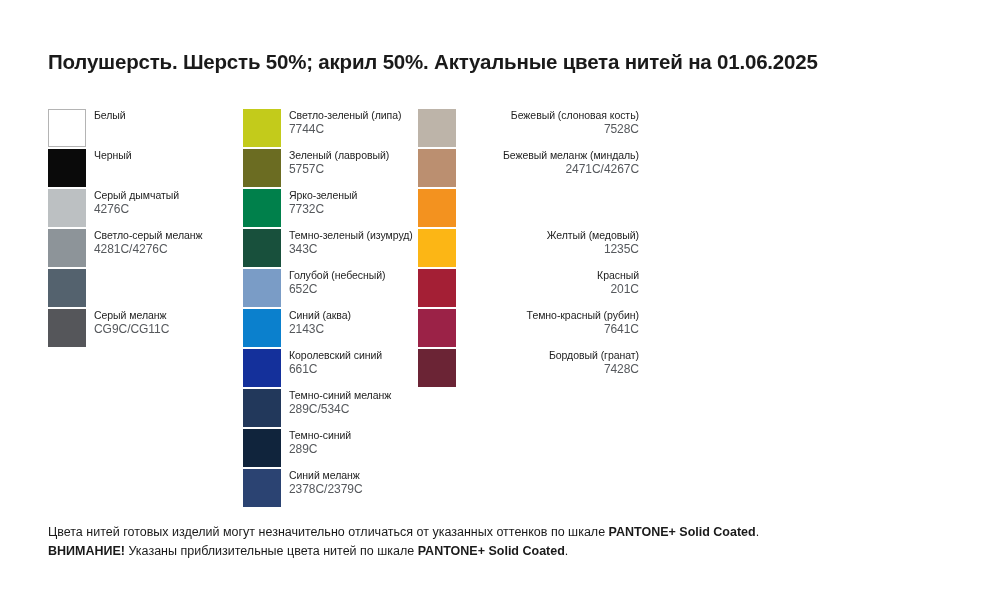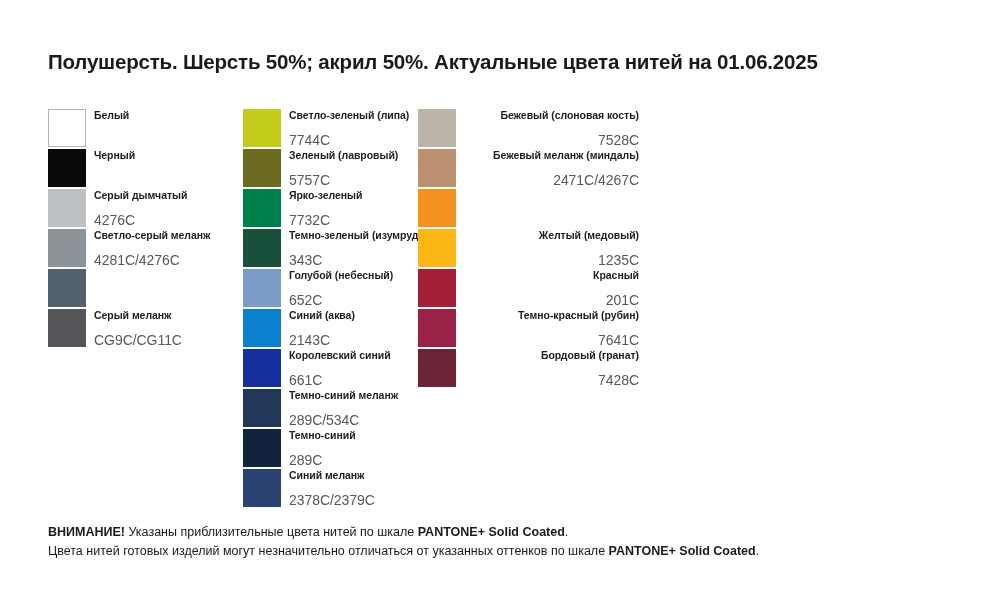--- a/index.html
+++ b/index.html
@@ -64,34 +64,34 @@
   }
   .swatch-text {
     position: absolute;
     left: 46px;
     top: 0px;
     width: 150px;
   }
   #column-3 .swatch-text { width: 175px; }
   .swatch-name {
     font-size: 10.5px;
-    font-weight: bold;
+    font-weight: normal;
     color: #1d1d1d;
     line-height: 13px;
     white-space: nowrap;
     letter-spacing: -0.05px;
   }
   .swatch-code {
-    font-size: 14px;
+    font-size: 12px;
     font-weight: normal;
     color: #55585c;
     line-height: 13px;
     white-space: nowrap;
     letter-spacing: -0.05px;
-    margin-top: 12px;
+    margin-top: 1px;
   }
   .swatch-code:empty { display: none; }
 
   .footer {
     position: absolute;
     left: 48px;
     top: 523px;
     width: 900px;
   }
   .footer-line {
@@ -264,20 +264,20 @@
           <div class="swatch-text">
             <div class="swatch-name">Бордовый (гранат)</div>
             <div class="swatch-code">7428C</div>
           </div>
         </div>
       </div>
   </div>
 
   <div class="footer">
     <div class="footer-line">
+      <span>Цвета нитей готовых изделий могут незначительно отличаться от указанных оттенков по шкале </span><b>PANTONE+ Solid Coated</b><span>.</span>
+    </div>
+    <div class="footer-line">
       <b>ВНИМАНИЕ!</b><span> Указаны приблизительные цвета нитей по шкале </span><b>PANTONE+ Solid Coated</b><span>.</span>
     </div>
-    <div class="footer-line">
-      <span>Цвета нитей готовых изделий могут незначительно отличаться от указанных оттенков по шкале </span><b>PANTONE+ Solid Coated</b><span>.</span>
-    </div>
   </div>
 
 </div>
 
 </body></html>

